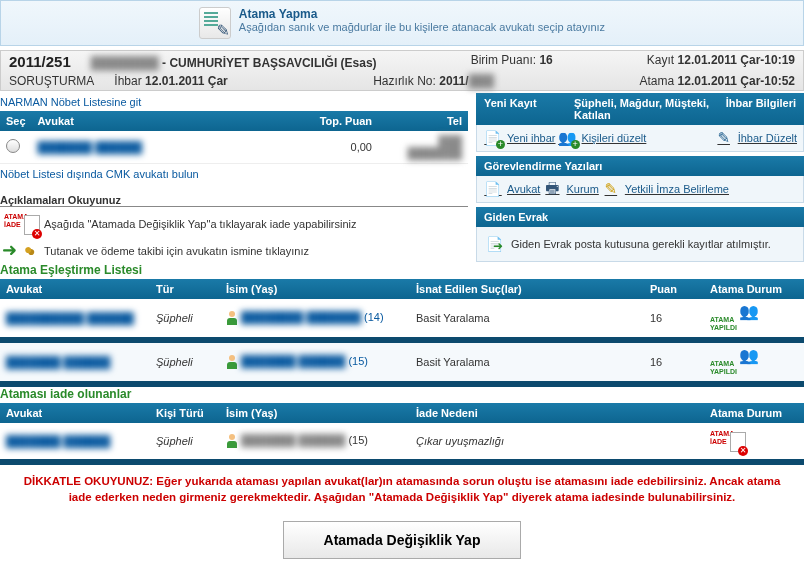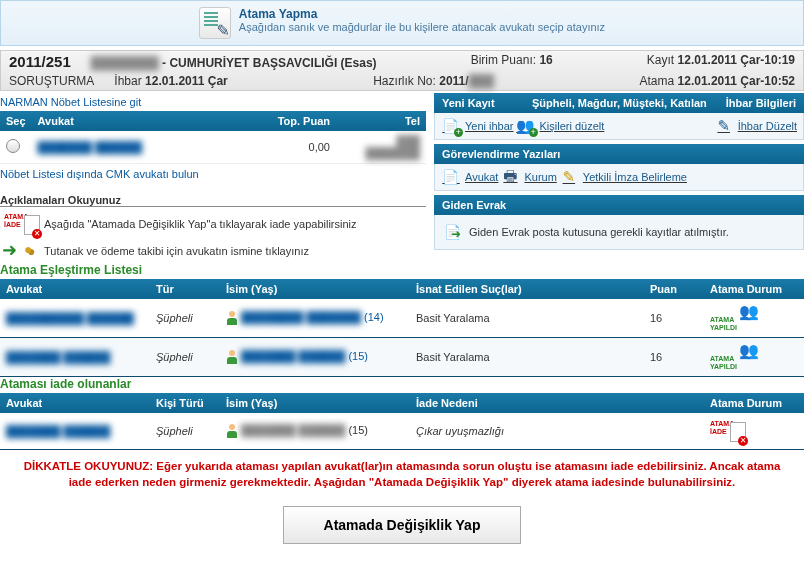--- a/index.html
+++ b/index.html
@@ -11,21 +11,21 @@
 .header-title { font-weight: bold; color: #1a5a8a; font-size: 12px; }
 .header-sub { color: #4a7aa0; font-size: 11px; }
 .info-bar { background: linear-gradient(#f5f5f5,#e5e5e5); border: 1px solid #ccc; padding: 0 8px; margin-top: 4px; font-size: 12px; }
 .info-row { display: flex; justify-content: space-between; padding: 2px 0; }
 .info-left { display: flex; gap: 20px; align-items: baseline; }
 .case-no { font-weight: bold; font-size: 15px; color: #222; }
 .blurred { filter: blur(3px); color: #888; }
 .link { color: #0a5aa0; cursor: pointer; }
 .columns { display: flex; gap: 8px; margin-top: 2px; }
 .left-col { flex: 1; }
-.right-col { width: 370px; }
+.right-col { width: 328px; }
 .tbl { width: 100%; border-collapse: collapse; }
 .th-row { background: linear-gradient(#1a7aa8,#0d6590); color: #fff; font-weight: bold; }
 .th-row td { padding: 4px 6px; }
 .td { padding: 4px 6px; border-bottom: 1px solid #eee; }
 .radio { width: 14px; height: 14px; border: 1px solid #888; border-radius: 50%; background: linear-gradient(#fff,#ddd); display: inline-block; }
 .section-title { color: #2a8a2a; font-weight: bold; font-size: 12px; margin: 0 0 2px; }
 .divider { border-bottom: 1px solid #888; margin-bottom: 2px; }
 .atama-iade { display: inline-block; width: 36px; height: 26px; position: relative; vertical-align: middle; }
 .atama-iade::before { content: "ATAMA\aİADE"; white-space: pre; font-size: 7px; font-weight: bold; color: #c00; line-height: 8px; position: absolute; left: 0; top: 2px; }
 .atama-iade::after { content: ""; position: absolute; right: 0; top: 4px; width: 14px; height: 18px; background: #fff; border: 1px solid #aaa; }
@@ -48,21 +48,21 @@
 .ico-doc { color: #2a7a2a; }
 .ico-doc::before { content: "📄"; font-size: 14px; }
 .ico-plus { position: relative; }
 .ico-plus::after { content: "+"; position: absolute; right: -2px; bottom: -2px; background: #2a8a2a; color: #fff; width: 9px; height: 9px; border-radius: 50%; font-size: 9px; line-height: 9px; text-align: center; }
 .ico-people::before { content: "👥"; font-size: 15px; }
 .ico-edit::before { content: "✎"; color: #1a5a8a; font-size: 15px; }
 .ico-printer::before { content: "🖶"; color: #357; font-size: 15px; }
 .ico-pen::before { content: "✎"; color: #c90; font-size: 15px; }
 .full-table { width: 100%; border-collapse: collapse; margin-top: 2px; }
 .full-table .th-row td { padding: 4px 6px; }
-.full-table tbody td { padding: 5px 6px; border-bottom: 1px solid #0c4a6e; }
+.full-table tbody td { padding: 5px 6px; border-bottom: 6px solid #0c4a6e; }
 .full-table tbody tr:nth-child(even) { background: #f5f9fc; }
 .person-ico { display: inline-block; width: 12px; height: 14px; margin-right: 3px; vertical-align: middle; position: relative; }
 .person-ico::before { content: ""; position: absolute; top: 0; left: 3px; width: 6px; height: 6px; background: #f4c080; border-radius: 50%; }
 .person-ico::after { content: ""; position: absolute; bottom: 0; left: 1px; width: 10px; height: 7px; background: #3a9a3a; border-radius: 3px 3px 0 0; }
 .italic { font-style: italic; }
 .warning { color: #c00; font-weight: bold; text-align: center; padding: 8px 20px; font-size: 11.5px; line-height: 1.4; }
 .big-button { display: block; margin: 8px auto; padding: 10px 40px; font-weight: bold; font-size: 14px; background: linear-gradient(#fff,#e8e8e8); border: 1px solid #aaa; cursor: pointer; }
 .small-gap { margin-top: 4px; }
 .giden-body { background: #f0f6fa; border: 1px solid #c8dae8; border-top: none; padding: 8px; display: flex; align-items: center; gap: 6px; color: #333; }
 </style>

